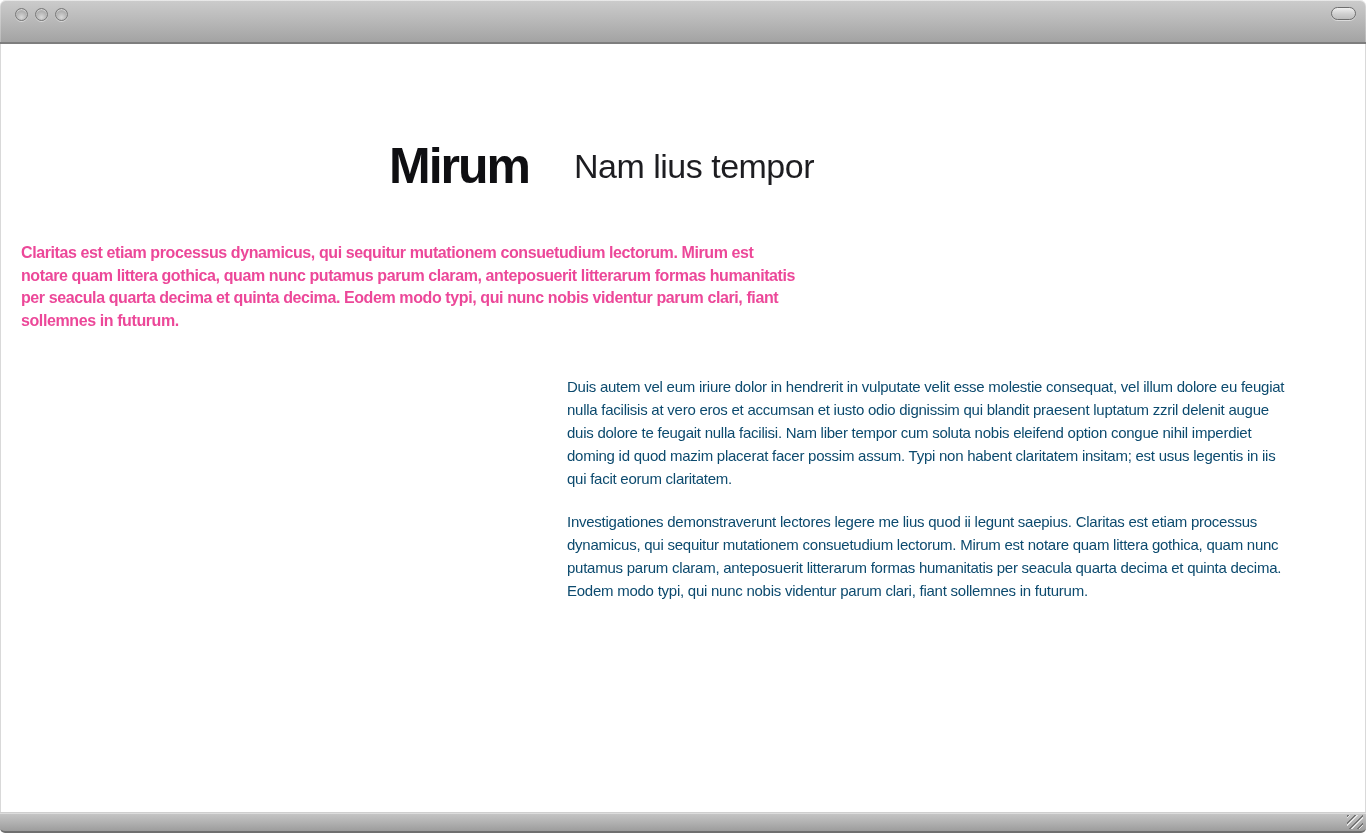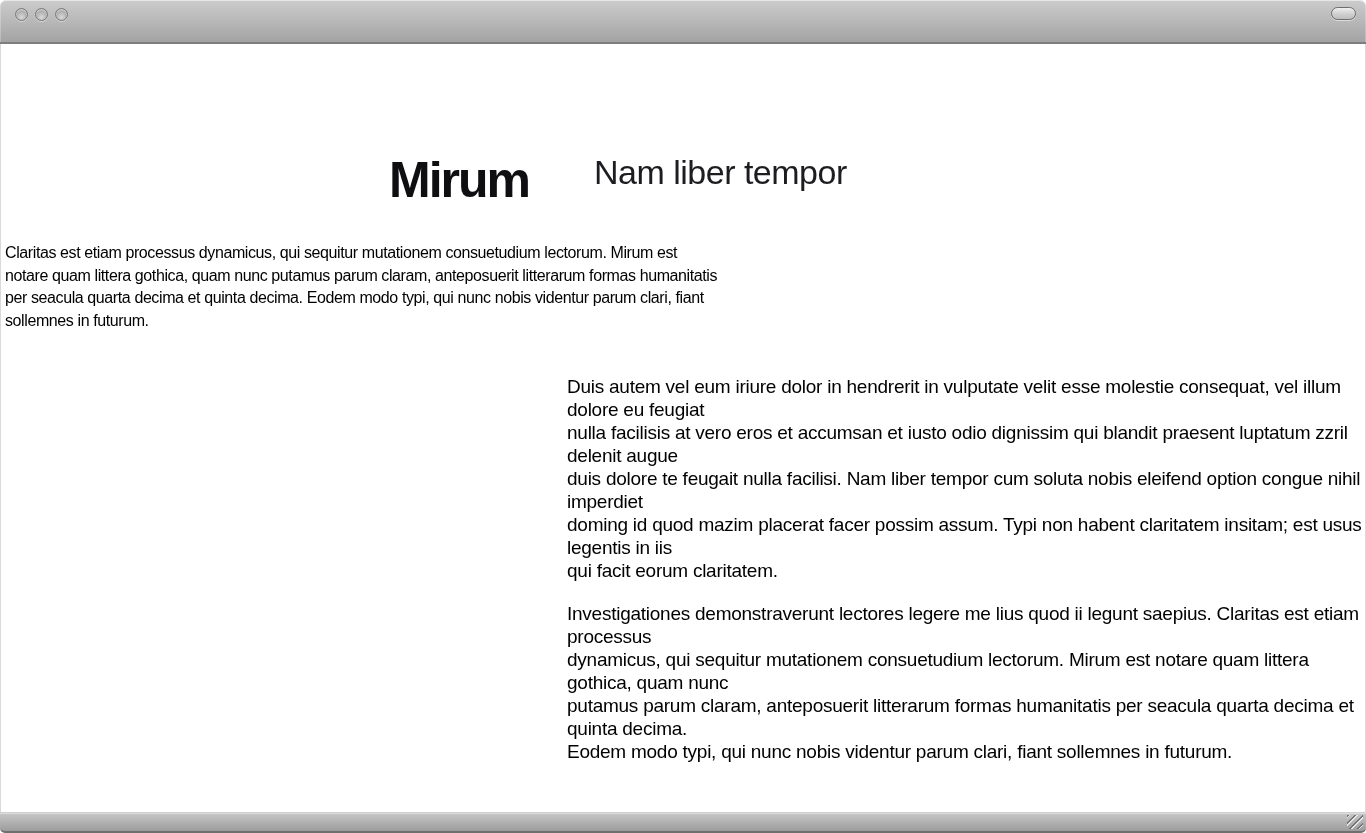--- a/index.html
+++ b/index.html
@@ -55,64 +55,64 @@
   .content {
     position: absolute;
     top: 44px; left: 0; right: 0;
     height: 768px;
     background: #ffffff;
     border-left: 1px solid #d9d9d9;
     border-right: 1px solid #d9d9d9;
   }
   .masthead {
     position: absolute;
-    left: 388px; top: 111px;
+    left: 388px; top: 97px;
     display: flex;
-    align-items: flex-start;
-    gap: 65px;
+    align-items: center;
+    gap: 45px;
     white-space: nowrap;
   }
   .brand {
     font-size: 50px;
     line-height: 1;
     font-weight: 700;
     letter-spacing: -2px;
     color: #0f0f12;
   }
   .subtitle {
     font-size: 34px;
     line-height: 1;
     font-weight: 400;
     letter-spacing: -0.5px;
     color: #1d1d21;
   }
 
   .intro {
     position: absolute;
-    left: 4px; top: 198px;
+    left: 20px; top: 198px;
     width: 800px;
     font-size: 16px;
     line-height: 22.6px;
-    font-weight: 400;
+    font-weight: 700;
     letter-spacing: -0.4px;
-    color: #000000;
+    color: #ec4899;
     white-space: pre-line;
   }
 
   .body-col {
     position: absolute;
     left: 566px; top: 331px;
     width: 795px;
   }
   .body-col p {
-    font-size: 19px;
+    font-size: 15px;
     line-height: 23px;
     font-weight: 400;
     letter-spacing: -0.25px;
-    color: #000000;
+    color: #0c4a6e;
     white-space: pre-line;
     margin: 0 0 20px 0;
   }
 
   .footnote {
     position: absolute;
     left: 291px; top: 598px;
     width: 520px;
     font-size: 11.5px;
     line-height: 17.5px;
@@ -156,21 +156,21 @@
       <span class="tl"></span>
       <span class="tl"></span>
     </div>
     <span class="toolbar-toggle"></span>
   </div>
 
   <div class="content">
 
     <header class="masthead">
       <span class="brand">Mirum</span>
-      <span class="subtitle">Nam liber tempor</span>
+      <span class="subtitle">Nam lius tempor</span>
     </header>
 
     <p class="intro">Claritas est etiam processus dynamicus, qui sequitur mutationem consuetudium lectorum. Mirum est
 notare quam littera gothica, quam nunc putamus parum claram, anteposuerit litterarum formas humanitatis
 per seacula quarta decima et quinta decima. Eodem modo typi, qui nunc nobis videntur parum clari, fiant
 sollemnes in futurum.</p>
 
     <div class="body-col">
       <p>Duis autem vel eum iriure dolor in hendrerit in vulputate velit esse molestie consequat, vel illum dolore eu feugiat
 nulla facilisis at vero eros et accumsan et iusto odio dignissim qui blandit praesent luptatum zzril delenit augue

